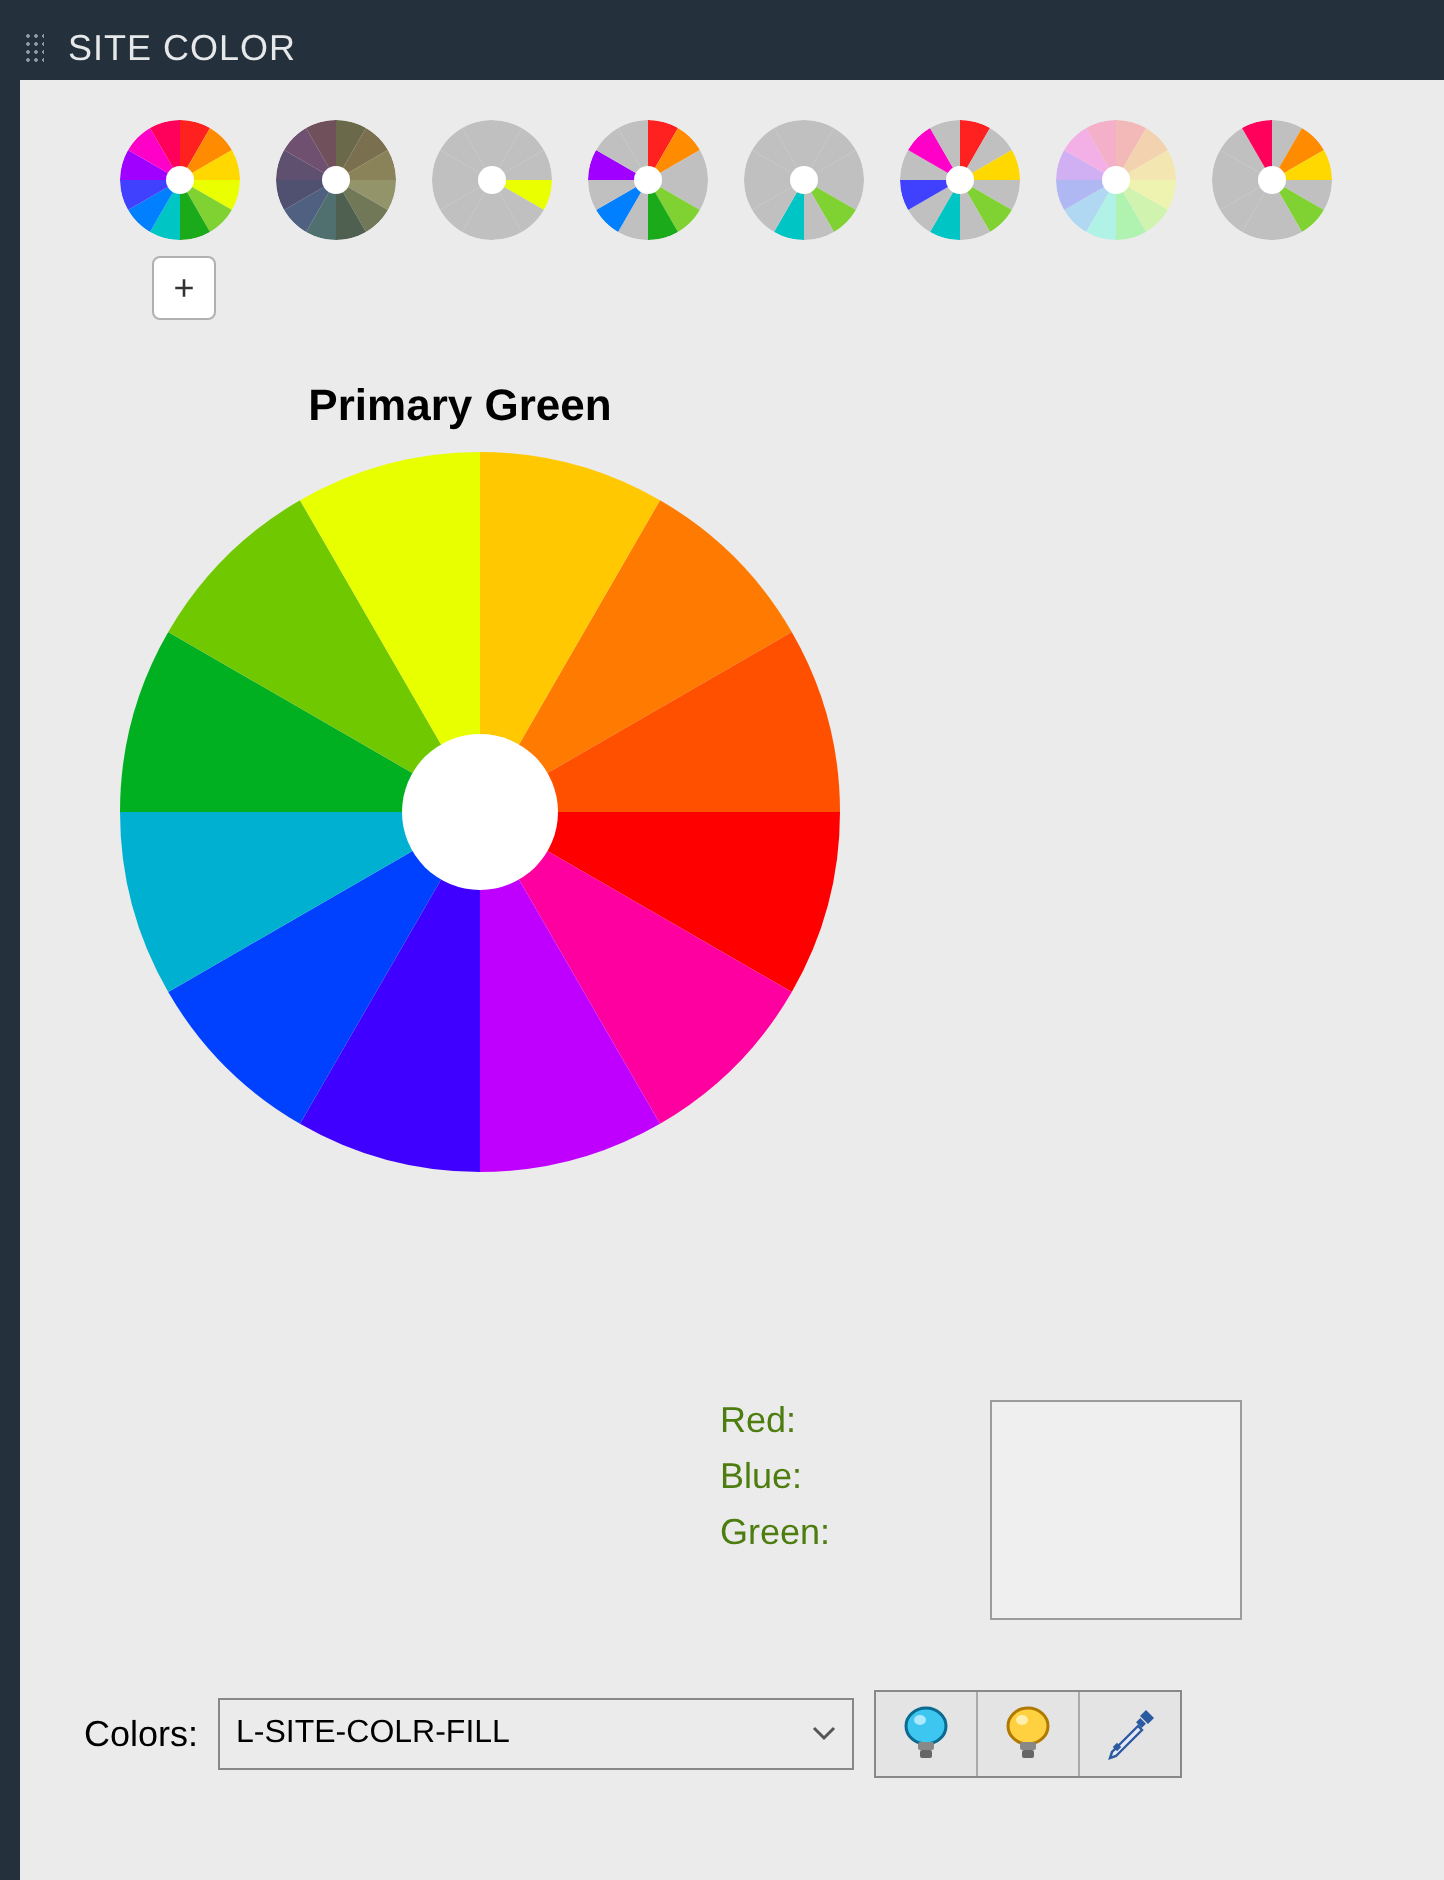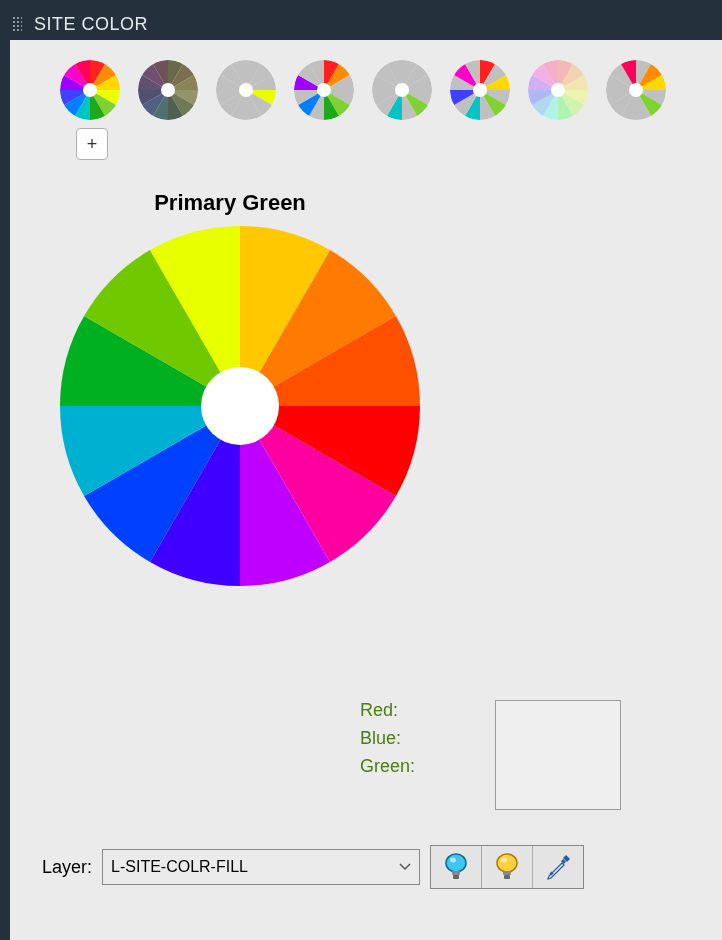--- a/index.html
+++ b/index.html
@@ -346,21 +346,21 @@
   <div class="rgb-block">
     <div class="rgb-labels">
       <div>Red:</div>
       <div>Blue:</div>
       <div>Green:</div>
     </div>
     <div class="swatch"></div>
   </div>
 
   <div class="layer-row">
-    <span>Layer:</span>
+    <span>Colors:</span>
     <div class="layer-select">
       <span>L-SITE-COLR-FILL</span>
       <span class="chevron">
         <svg width="12" height="8" viewBox="0 0 12 8">
             <path d="M1 1 L6 6 L11 1" stroke="#555" stroke-width="1.5" fill="none"></path>
           </svg>
       </span>
     </div>
     <div class="tool-buttons">
       <div class="tool-btn">

